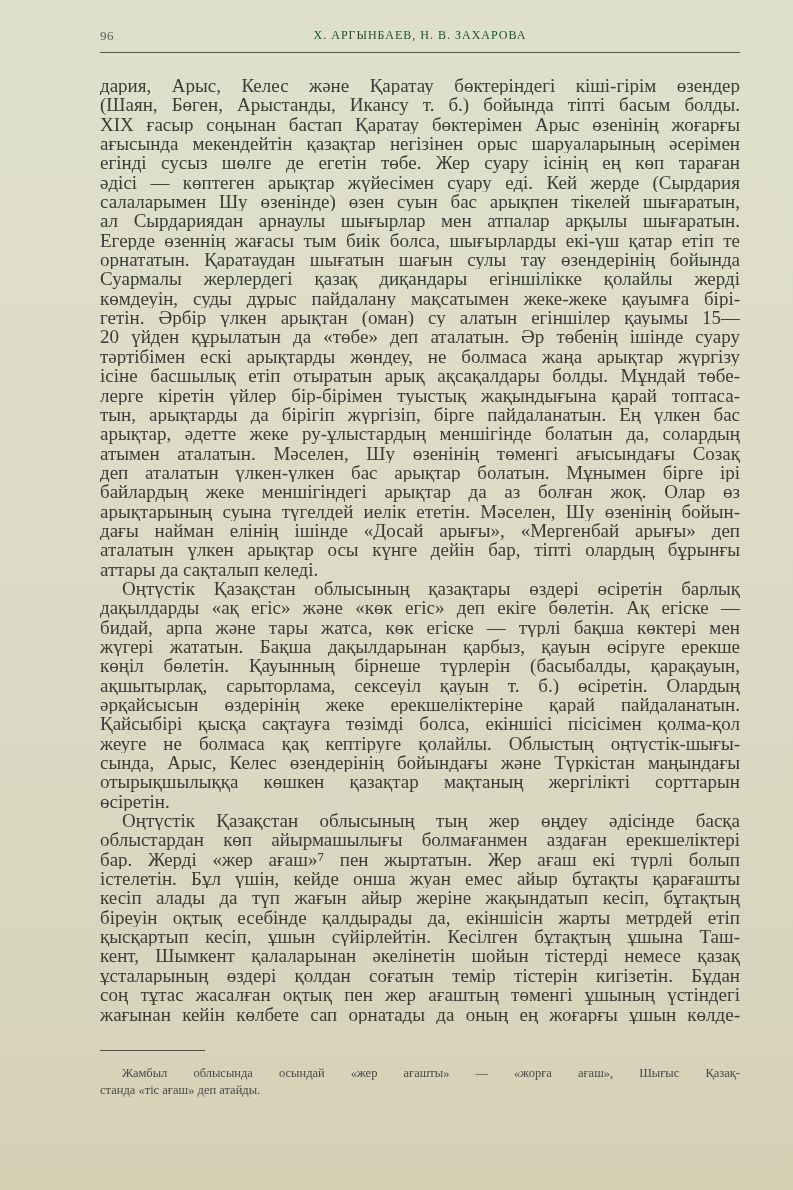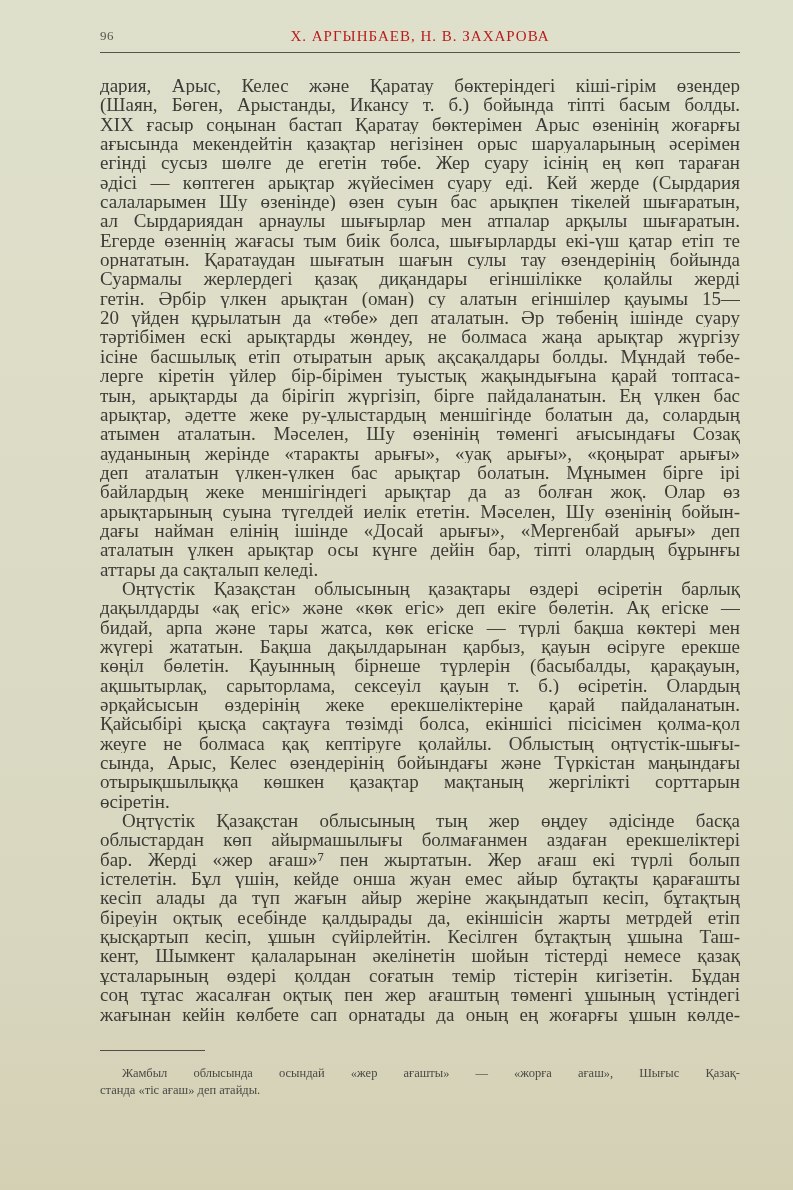--- a/index.html
+++ b/index.html
@@ -34,23 +34,23 @@
       top: 2px;
       font-size: 13px;
       color: #55554d;
     }
     .header-title {
       position: absolute;
       left: 0;
       right: 0;
       top: 2px;
       text-align: center;
-      font-size: 15px;
+      font-size: 12px;
       letter-spacing: 1px;
-      color: #b91c1c;
+      color: #14532d;
     }
     .header-rule {
       height: 0;
       border-top: 1.5px solid #55554e;
       margin-top: 4px;
       margin-bottom: 23px;
     }
     .body-text {
       font-size: 19px;
       line-height: 19.35px;
@@ -105,29 +105,29 @@
       <span class="line">(Шаян, Бөген, Арыстанды, Икансу т. б.) бойында тіпті басым болды.</span>
       <span class="line">XIX ғасыр соңынан бастап Қаратау бөктерімен Арыс өзенінің жоғарғы</span>
       <span class="line">ағысында мекендейтін қазақтар негізінен орыс шаруаларының әсерімен</span>
       <span class="line">егінді сусыз шөлге де егетін төбе. Жер суару ісінің ең көп тараған</span>
       <span class="line">әдісі — көптеген арықтар жүйесімен суару еді. Кей жерде (Сырдария</span>
       <span class="line">салаларымен Шу өзенінде) өзен суын бас арықпен тікелей шығаратын,</span>
       <span class="line">ал Сырдариядан арнаулы шығырлар мен атпалар арқылы шығаратын.</span>
       <span class="line">Егерде өзеннің жағасы тым биік болса, шығырларды екі-үш қатар етіп те</span>
       <span class="line">орнататын. Қаратаудан шығатын шағын сулы тау өзендерінің бойында</span>
       <span class="line">Суармалы жерлердегі қазақ диқандары егіншілікке қолайлы жерді</span>
+      <span class="line">көмдеуін, суды дұрыс пайдалану мақсатымен жеке-жеке қауымға бірі-</span>
       <span class="line">гетін. Әрбір үлкен арықтан (оман) су алатын егіншілер қауымы 15—</span>
       <span class="line">20 үйден құрылатын да «төбе» деп аталатын. Әр төбенің ішінде суару</span>
       <span class="line">тәртібімен ескі арықтарды жөндеу, не болмаса жаңа арықтар жүргізу</span>
       <span class="line">ісіне басшылық етіп отыратын арық ақсақалдары болды. Мұндай төбе-</span>
       <span class="line">лерге кіретін үйлер бір-бірімен туыстық жақындығына қарай топтаса-</span>
       <span class="line">тын, арықтарды да бірігіп жүргізіп, бірге пайдаланатын. Ең үлкен бас</span>
       <span class="line">арықтар, әдетте жеке ру-ұлыстардың меншігінде болатын да, солардың</span>
       <span class="line">атымен аталатын. Мәселен, Шу өзенінің төменгі ағысындағы Созақ</span>
-      <span class="line">ауданының жерінде «таракты арығы», «уақ арығы», «қоңырат арығы»</span>
       <span class="line">деп аталатын үлкен-үлкен бас арықтар болатын. Мұнымен бірге ірі</span>
       <span class="line">байлардың жеке меншігіндегі арықтар да аз болған жоқ. Олар өз</span>
       <span class="line">арықтарының суына түгелдей иелік ететін. Мәселен, Шу өзенінің бойын-</span>
       <span class="line">дағы найман елінің ішінде «Досай арығы», «Мергенбай арығы» деп</span>
       <span class="line">аталатын үлкен арықтар осы күнге дейін бар, тіпті олардың бұрынғы</span>
       <span class="line last">аттары да сақталып келеді.</span>
     </p>
     <p>
       <span class="line indent">Оңтүстік Қазақстан облысының қазақтары өздері өсіретін барлық</span>
       <span class="line">дақылдарды «ақ егіс» және «көк егіс» деп екіге бөлетін. Ақ егіске —</span>

